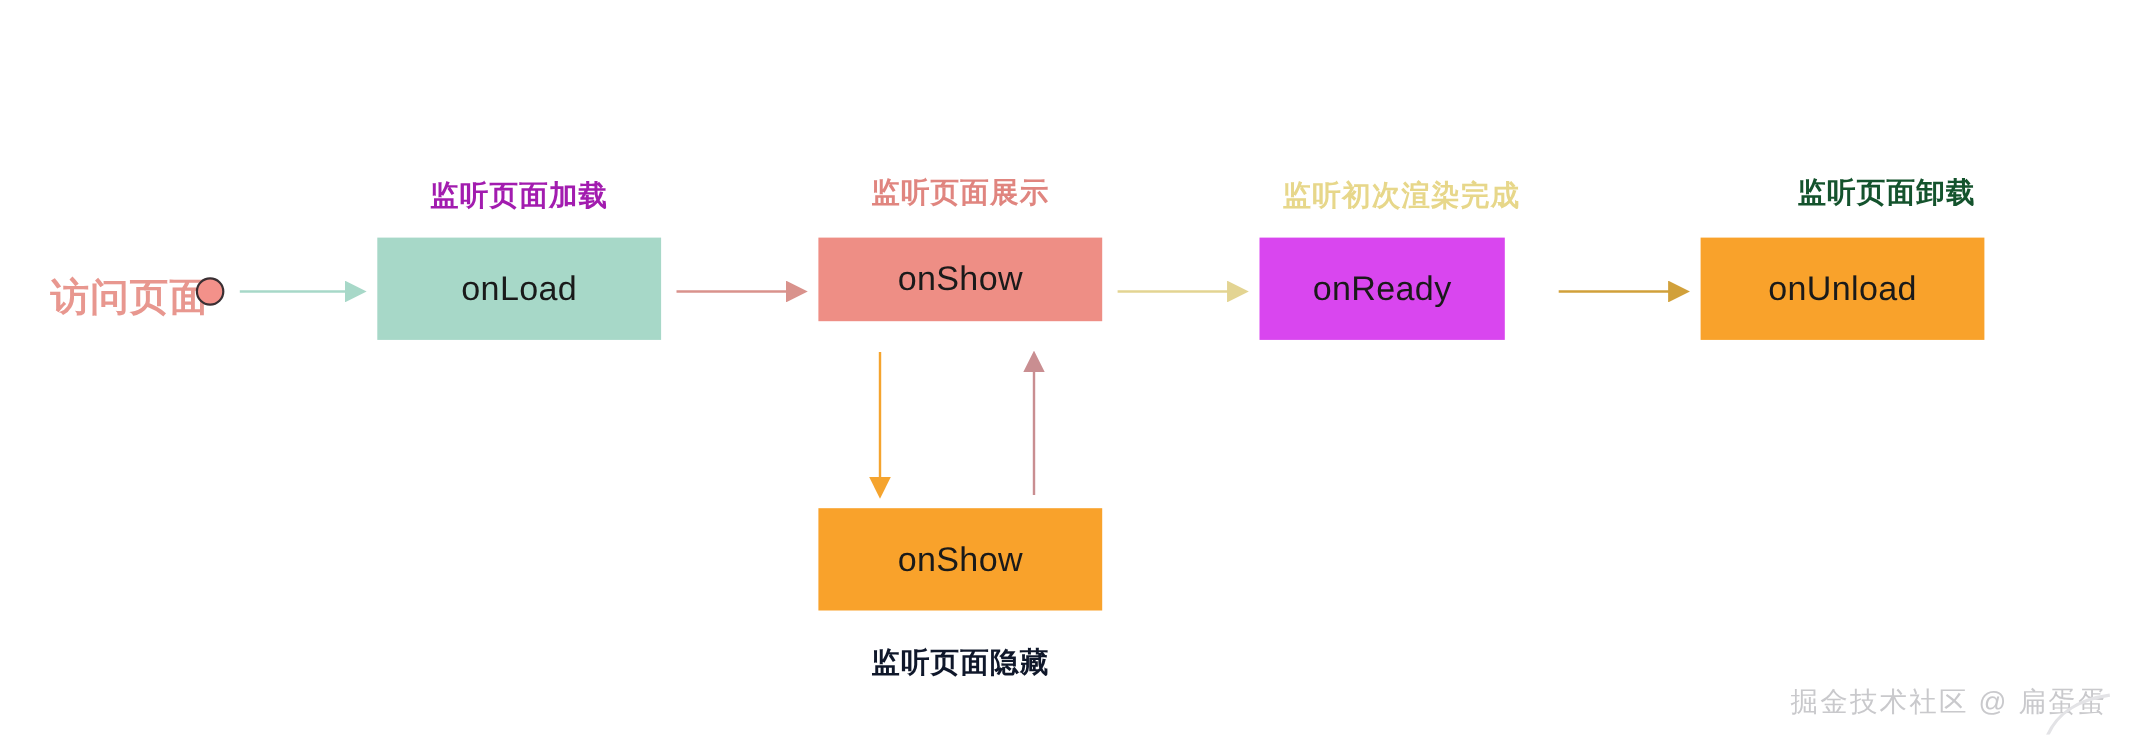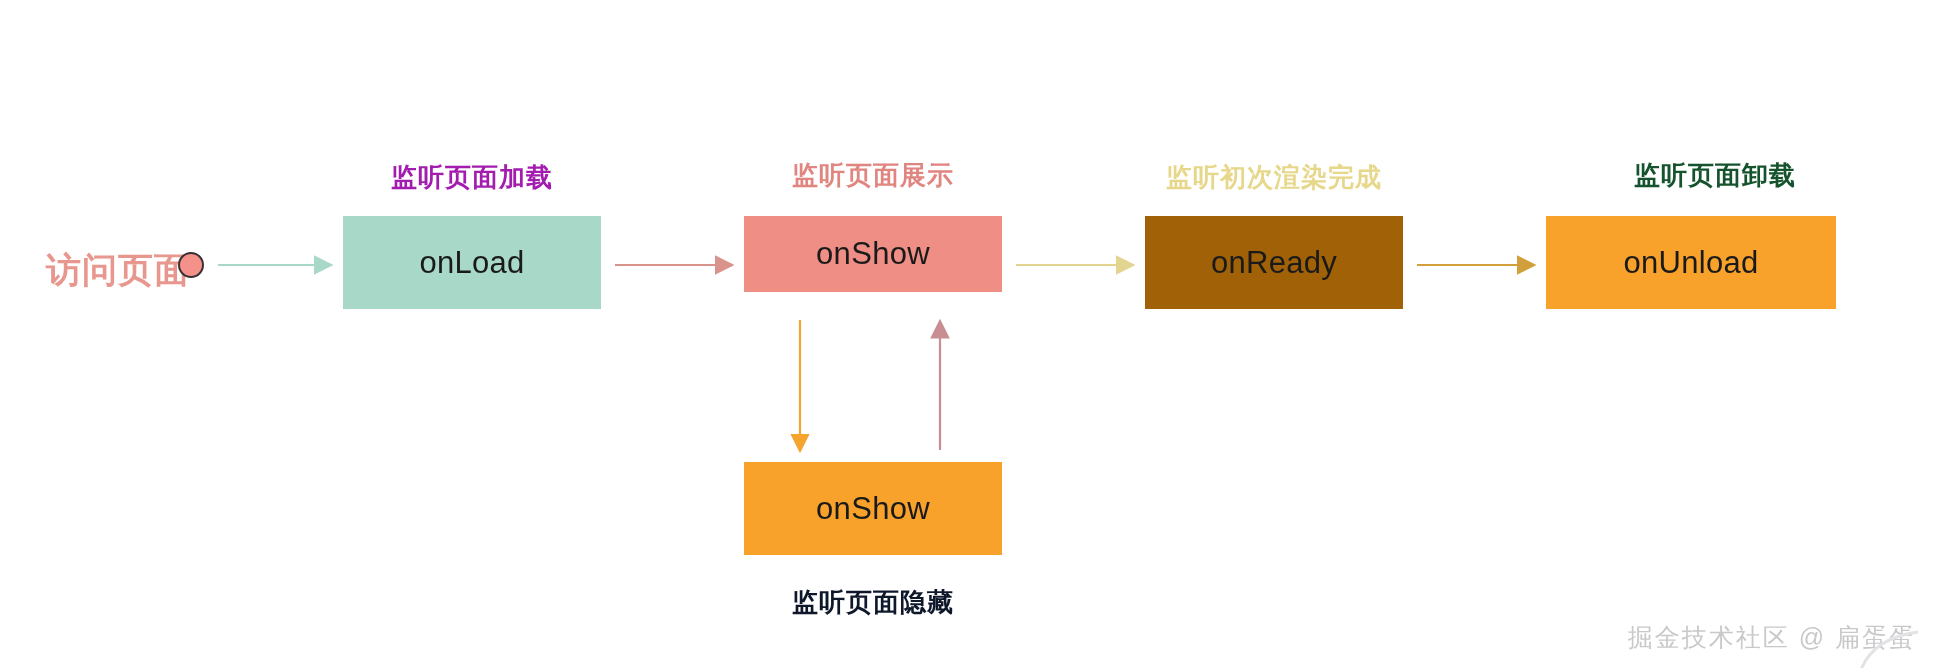--- a/index.html
+++ b/index.html
@@ -26,22 +26,22 @@
     justify-content: center;
     box-sizing: border-box;
     font-size: 31px;
     font-weight: 400;
     color: #1a1a1a;
     letter-spacing: 0.3px;
     border: 1px solid rgba(255,255,255,0.0);
   }
   .node-onload   { left: 343px;  top: 216px; width: 258px; height: 93px; background: #a7d8c8; }
   .node-onshow   { left: 744px;  top: 216px; width: 258px; height: 76px; background: #ee8e85; }
-  .node-onready  { left: 1145px; top: 216px; width: 258px; height: 93px; background: #a16207; }
-  .node-onunload { left: 1546px; top: 216px; width: 290px; height: 93px; background: #f9a22b; }
+  .node-onready  { left: 1145px; top: 216px; width: 223px; height: 93px; background: #d946ef; }
+  .node-onunload { left: 1546px; top: 216px; width: 258px; height: 93px; background: #f9a22b; }
   .node-onhide   { left: 744px;  top: 462px; width: 258px; height: 93px; background: #f9a22b; }
 
   
   .caption {
     position: absolute;
     font-size: 26px;
     font-weight: 700;
     white-space: nowrap;
     text-align: center;
     letter-spacing: 1px;

